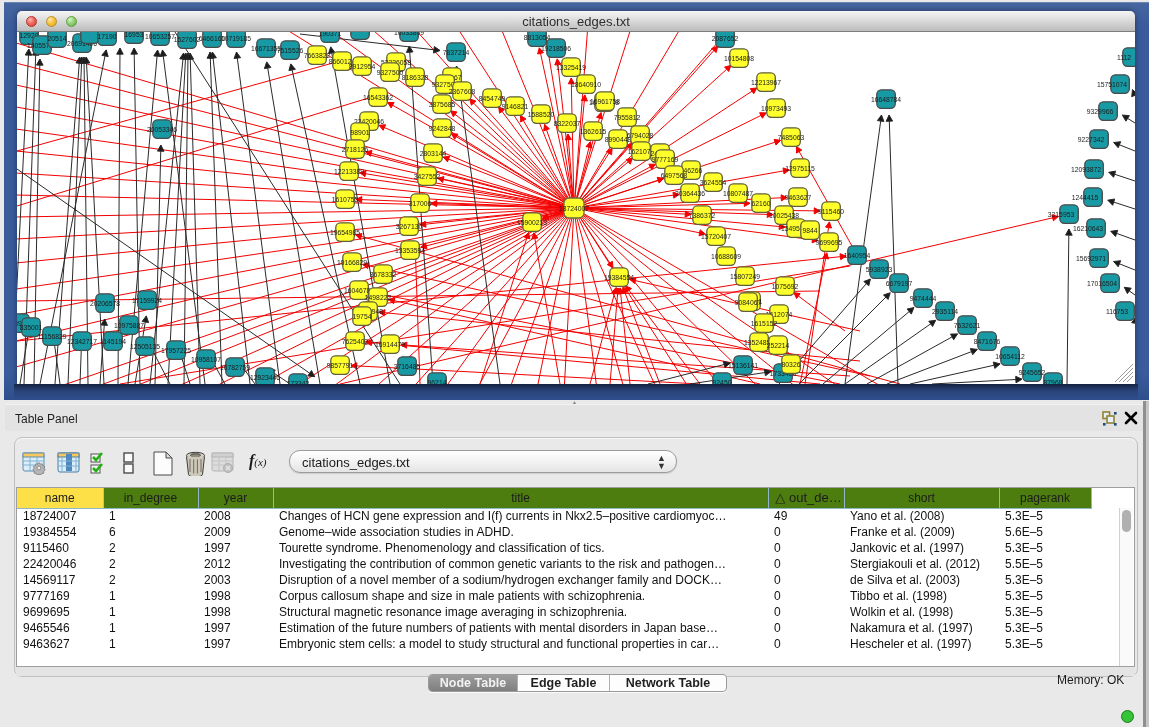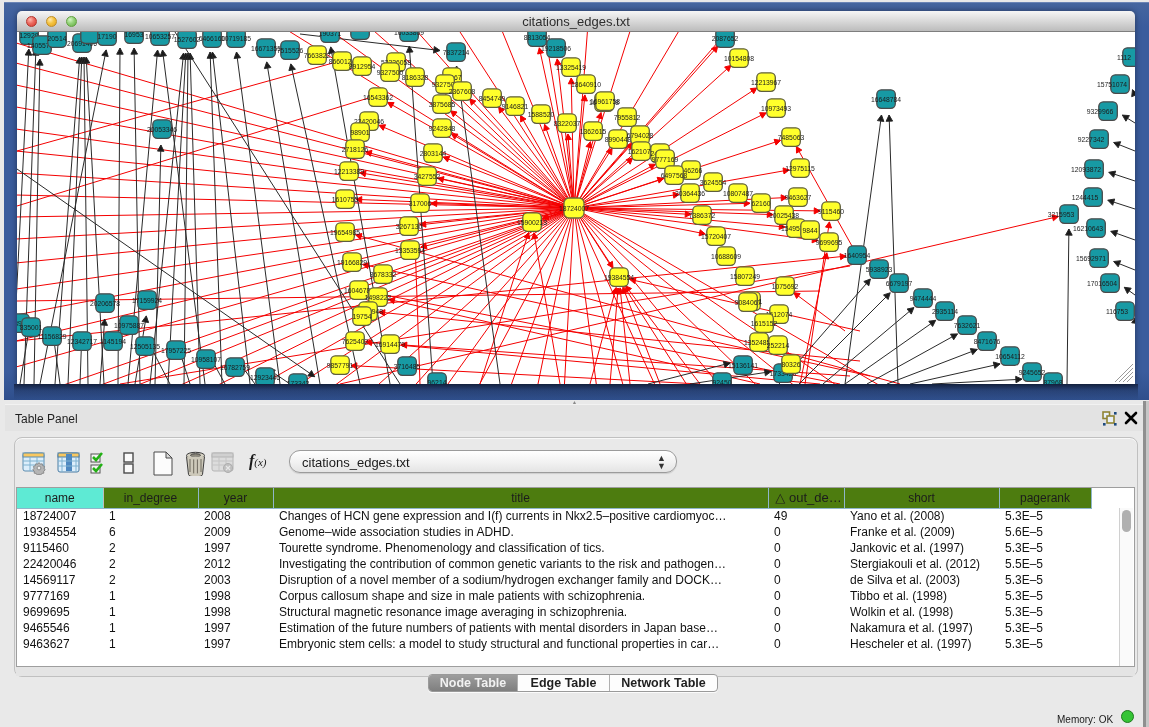--- a/index.html
+++ b/index.html
@@ -19,34 +19,34 @@
 #rightdiv { position:absolute; left:1143px; top:401px; width:3px; height:326px; background:#8f8f8f; }
 #rightedge { position:absolute; left:1146px; top:401px; width:3px; height:326px; background:#c6c6c6; }
 #panel { position:absolute; left:14px; top:437px; width:1124px; height:240px; background:#e9e9e9; border:1px solid #c0c0c0; border-radius:8px; box-shadow:inset 0 1px 0 #f8f8f8;padding-left:20px; }
 #combo { position:absolute; left:274px; top:12px; width:388px; height:23px; border:1px solid #9b9b9b; border-radius:11px;
   background:linear-gradient(#ffffff,#f0f0f0 60%,#e4e4e4); box-shadow:0 1px 1px rgba(0,0,0,0.12); }
 #combo .txt { position:absolute; left:12px; top:4px; font-size:13px; color:#1a1a1a; }
 #combo .arr { position:absolute; right:10px; top:3px; font-size:9px; color:#333; line-height:8px; text-align:center; }
 #tablewrap { position:absolute; left:1px; top:49px; width:1119px; height:180px; background:#fff; border:1px solid #9e9e9e; border-radius:0; overflow:hidden; }
 table { border-collapse:collapse; table-layout:fixed; width:1074px; font-size:12px; }
 th { height:20px; font-weight:normal; color:#1c1c1c; background:#4d7c0f; border-right:1px solid #8fb6ca; border-bottom:1px solid #8fb6ca; text-align:center; overflow:hidden; white-space:nowrap; }
-th.c1 { background:#5eead4; border-right:1px solid #bdbdbd; }
+th.c1 { background:#fde047; border-right:1px solid #bdbdbd; }
 th.c5 { text-align:center; padding-left:5px; font-size:13px; }
 td { height:16px; color:#111; padding:0 0 0 6px; overflow:hidden; white-space:nowrap; }
 col.c1{width:86px} col.c2{width:95px} col.c3{width:75px} col.c4{width:495px} col.c5{width:76px} col.c6{width:155px} col.c7{width:92px}
 td.c5 { }
 #vscroll { position:absolute; right:1px; top:20px; width:14px; height:159px; background:#fafafa; border-left:1px solid #d0d0d0; }
 #vthumb { position:absolute; left:2px; top:2px; width:9px; height:22px; background:#b0b0b0; border-radius:5px; }
 #panelbottomstrip { position:absolute; left:1px; top:229px; width:1119px; height:9px; background:#e4e4e4; }
 #segctrl { position:absolute; left:428px; top:674px; height:18px; display:flex; border:1px solid #9a9a9a; border-radius:4px; overflow:hidden; background:#fdfdfd; box-shadow:0 1px 0 rgba(255,255,255,0.8); }
 #segctrl .seg { font-size:12.5px; font-weight:bold; line-height:16px; text-align:center; color:#1f1f1f; }
-#segctrl .seg.s1{width:88px} #segctrl .seg.s2{width:92px} #segctrl .seg.s3{width:108px}
+#segctrl .seg.s1{width:88px} #segctrl .seg.s2{width:92px} #segctrl .seg.s3{width:117px}
 #segctrl .seg.sel { background:linear-gradient(#9d9d9d,#7f7f7f); color:#f2f2f2; }
 #segctrl .seg + .seg { border-left:1px solid #b0b0b0; }
-#memory { position:absolute; left:1057px; top:714px; font-size:10px; color:#1a1a1a; }
+#memory { position:absolute; left:1057px; top:673px; font-size:12px; color:#1a1a1a; }
 #memdot { position:absolute; left:1121px; top:710px; width:13px; height:13px; border-radius:50%; background:#35c435; border:1px solid #1e7a1e; }
 .icon { position:absolute; top:13px; }
 </style></head>
 <body>
 <div id="belowarea"></div>
 <div style="position:absolute;left:571px;top:400px;width:8px;height:6px;font-size:7px;color:#8a8a8a;line-height:6px;">▲</div>
 <div id="desktop">
   <div id="undershadow" style="position:absolute;left:10px;top:381px;width:1124px;height:16px;background:linear-gradient(rgba(8,14,34,0.62),rgba(8,14,34,0.25) 40%,rgba(8,14,34,0.0));"></div>
   <div id="iframe">
     <div id="titlebar">

